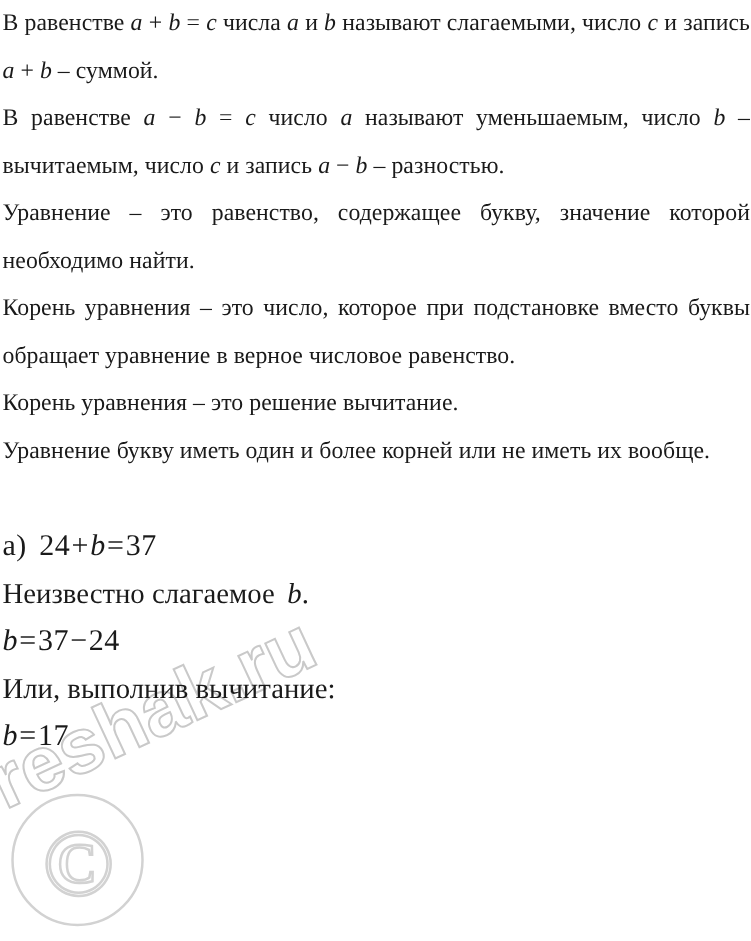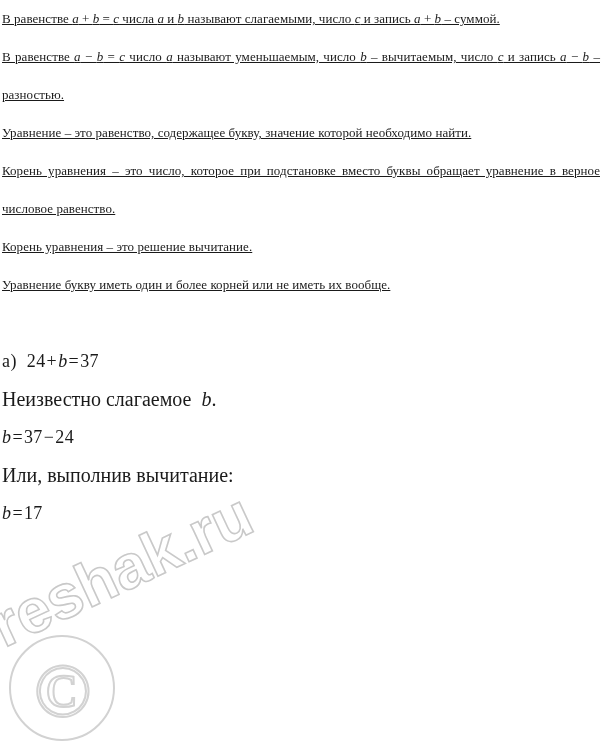--- a/index.html
+++ b/index.html
@@ -17,59 +17,58 @@
   #page {
     position: relative;
     width: 601px;
     height: 753px;
     background: #ffffff;
     box-sizing: border-box;
     padding: 0 1px 0 2px;
   }
   .para {
     margin: 0;
-    font-size: 13px;
+    font-size: 19px;
     line-height: 38px;
     text-align: justify;
     text-justify: inter-word;
     letter-spacing: 0.05px;
     position: relative;
     z-index: 2;
-    text-decoration: underline;
   }
   .para + .para {
     margin-top: 0;
   }
   
   .para { text-align-last: left; }
 
   .mathline {
     margin: 0;
-    font-size: 20px;
+    font-size: 23px;
     line-height: 38px;
     text-align: left;
     position: relative;
     z-index: 2;
   }
   .spacer {
     height: 38px;
   }
   .var {
     font-style: italic;
     font-family: "Liberation Serif", "DejaVu Serif", serif;
   }
   .num {
     font-style: normal;
   }
   .op {
     font-style: normal;
     padding: 0 1px;
   }
   .mathexpr {
-    font-size: 18px;
+    font-size: 24px;
     letter-spacing: 0.4px;
   }
   .item-label {
     font-style: normal;
   }
   .gapmd { display: inline-block; width: 10px; }
 
   
   #watermark {
     position: absolute;

